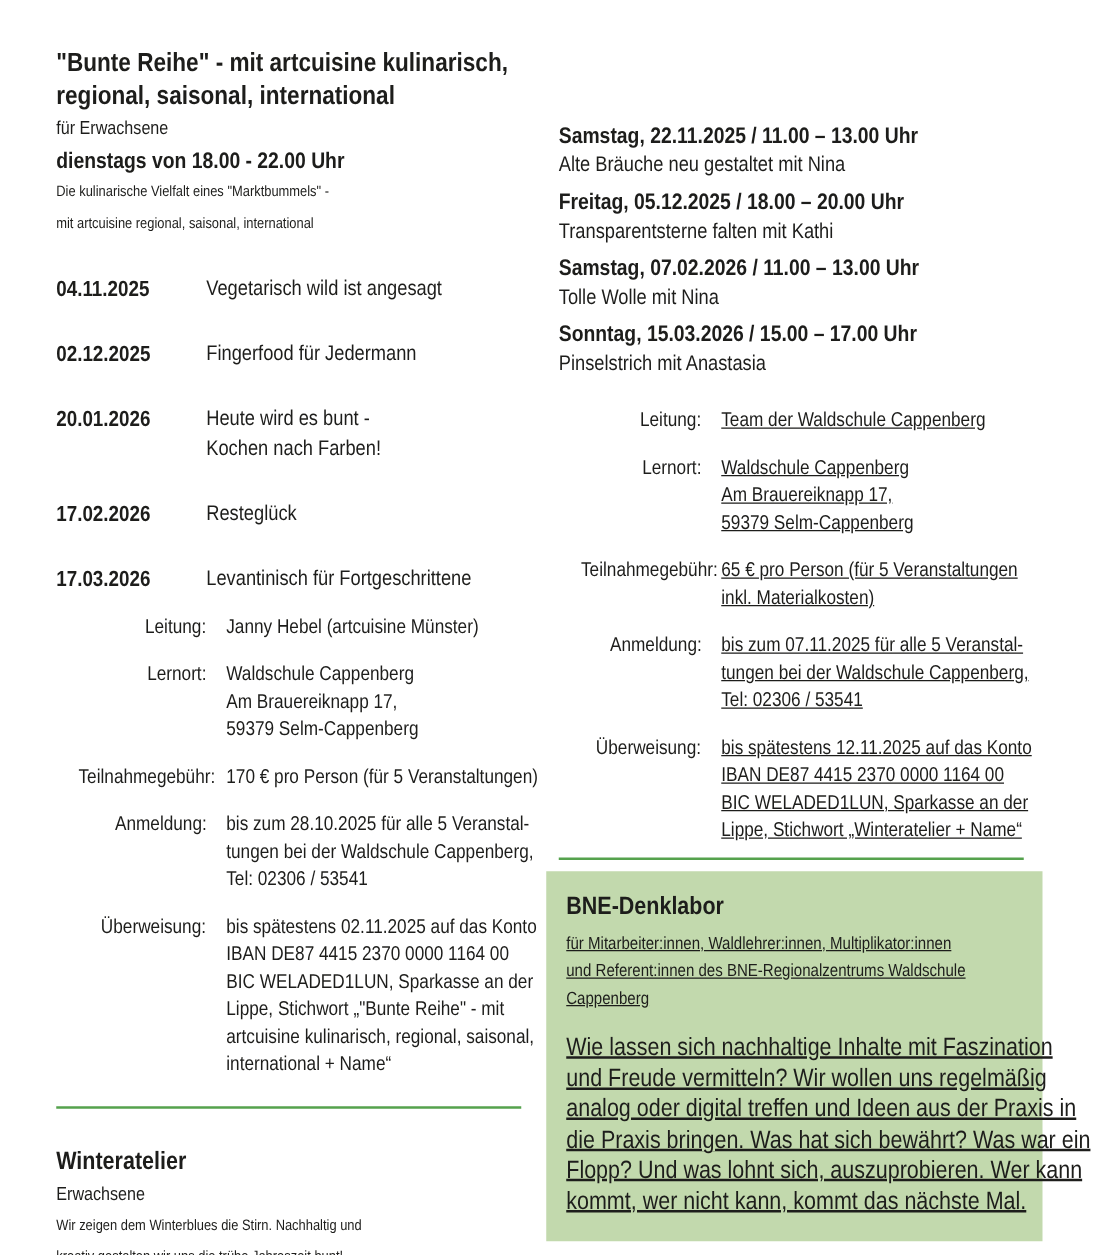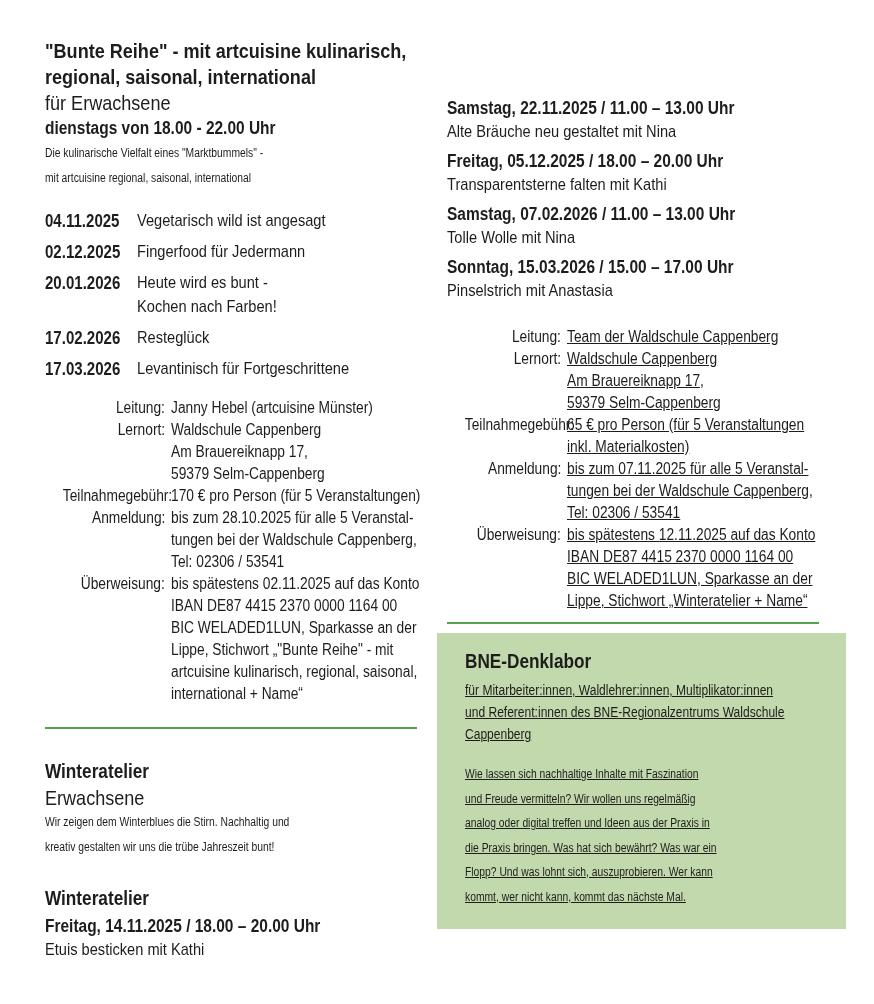--- a/index.html
+++ b/index.html
@@ -15,47 +15,47 @@
   .cx   { display: inline-block; transform: scaleX(0.86); transform-origin: 0 50%; white-space: pre; }
   .cx-b { display: block;        transform: scaleX(0.86); transform-origin: 0 0;   white-space: pre; }
   .cx-r { display: inline-block; transform: scaleX(0.86); transform-origin: 100% 50%; white-space: pre; }
 
   .col { position: absolute; }
   #col-left  { left: 45px;  top: 32px; width: 375px; }
   #col-right { left: 447px; top: 96px; width: 400px; text-decoration: underline; }
 
   .h1 { font-size: 21px; line-height: 26px; font-weight: bold; margin: 6px 0 2px 0; }
   .h2 { font-size: 20px; line-height: 25px; font-weight: bold; }
-  .audience { font-size: 21px; line-height: 22px; }
+  .audience { font-size: 15px; line-height: 22px; }
   .schedule { font-size: 18px; line-height: 24px; font-weight: bold; margin-top: 2px; }
   .desc { font-size: 12px; line-height: 25px; margin-top: 1px; }
 
-  .date-list { margin-top: 18px; display: grid; grid-template-columns: 92px 1fr; row-gap: 7px; column-gap: 0; }
+  .date-list { margin-top: 28px; display: grid; grid-template-columns: 92px 1fr; row-gap: 7px; column-gap: 0; gap: 28px; }
   .date-cell { font-size: 17.5px; line-height: 24px; font-weight: bold; }
   .date-text { font-size: 17px; line-height: 24px; }
 
-  .info-list { display: grid; grid-template-columns: 120px 1fr; column-gap: 6px; row-gap: 0; }
+  .info-list { display: grid; grid-template-columns: 120px 1fr; column-gap: 6px; row-gap: 0; gap: 16px; }
   #col-right .info-list { grid-template-columns: 114px 1fr; }
   .info-label { font-size: 16px; line-height: 22px; text-align: right; }
   .info-value { font-size: 16px; line-height: 22px; }
 
   .divider { height: 2px; background: #55a24d; border: none; width: 372px; margin: 0; }
 
   .event { margin-bottom: 5px; }
   .event-title { font-size: 18px; line-height: 24px; font-weight: bold; }
   .event-subtitle { font-size: 17px; line-height: 24px; }
 
   #bne-box {
     margin-top: 9px; margin-left: -10px;
     width: 369px; background: #c2d9ad;
-    padding: 16px 12px 20px 28px;
+    padding: 16px 12px 20px 16px;
   }
   .bne-title { font-size: 20px; line-height: 25px; font-weight: bold; margin-bottom: 5px; }
   .bne-audience { font-size: 14px; line-height: 22px; }
-  .bne-body { font-size: 12px; line-height: 24.5px; margin-top: 17px; }
+  .bne-body { font-size: 20px; line-height: 24.5px; margin-top: 17px; }
 </style>
 </head>
 <body>
 
 <div id="col-left" class="col">
 
   <div class="h1">
     <span class="cx-b">"Bunte Reihe" - mit artcuisine kulinarisch,
 regional, saisonal, international</span>
   </div>

